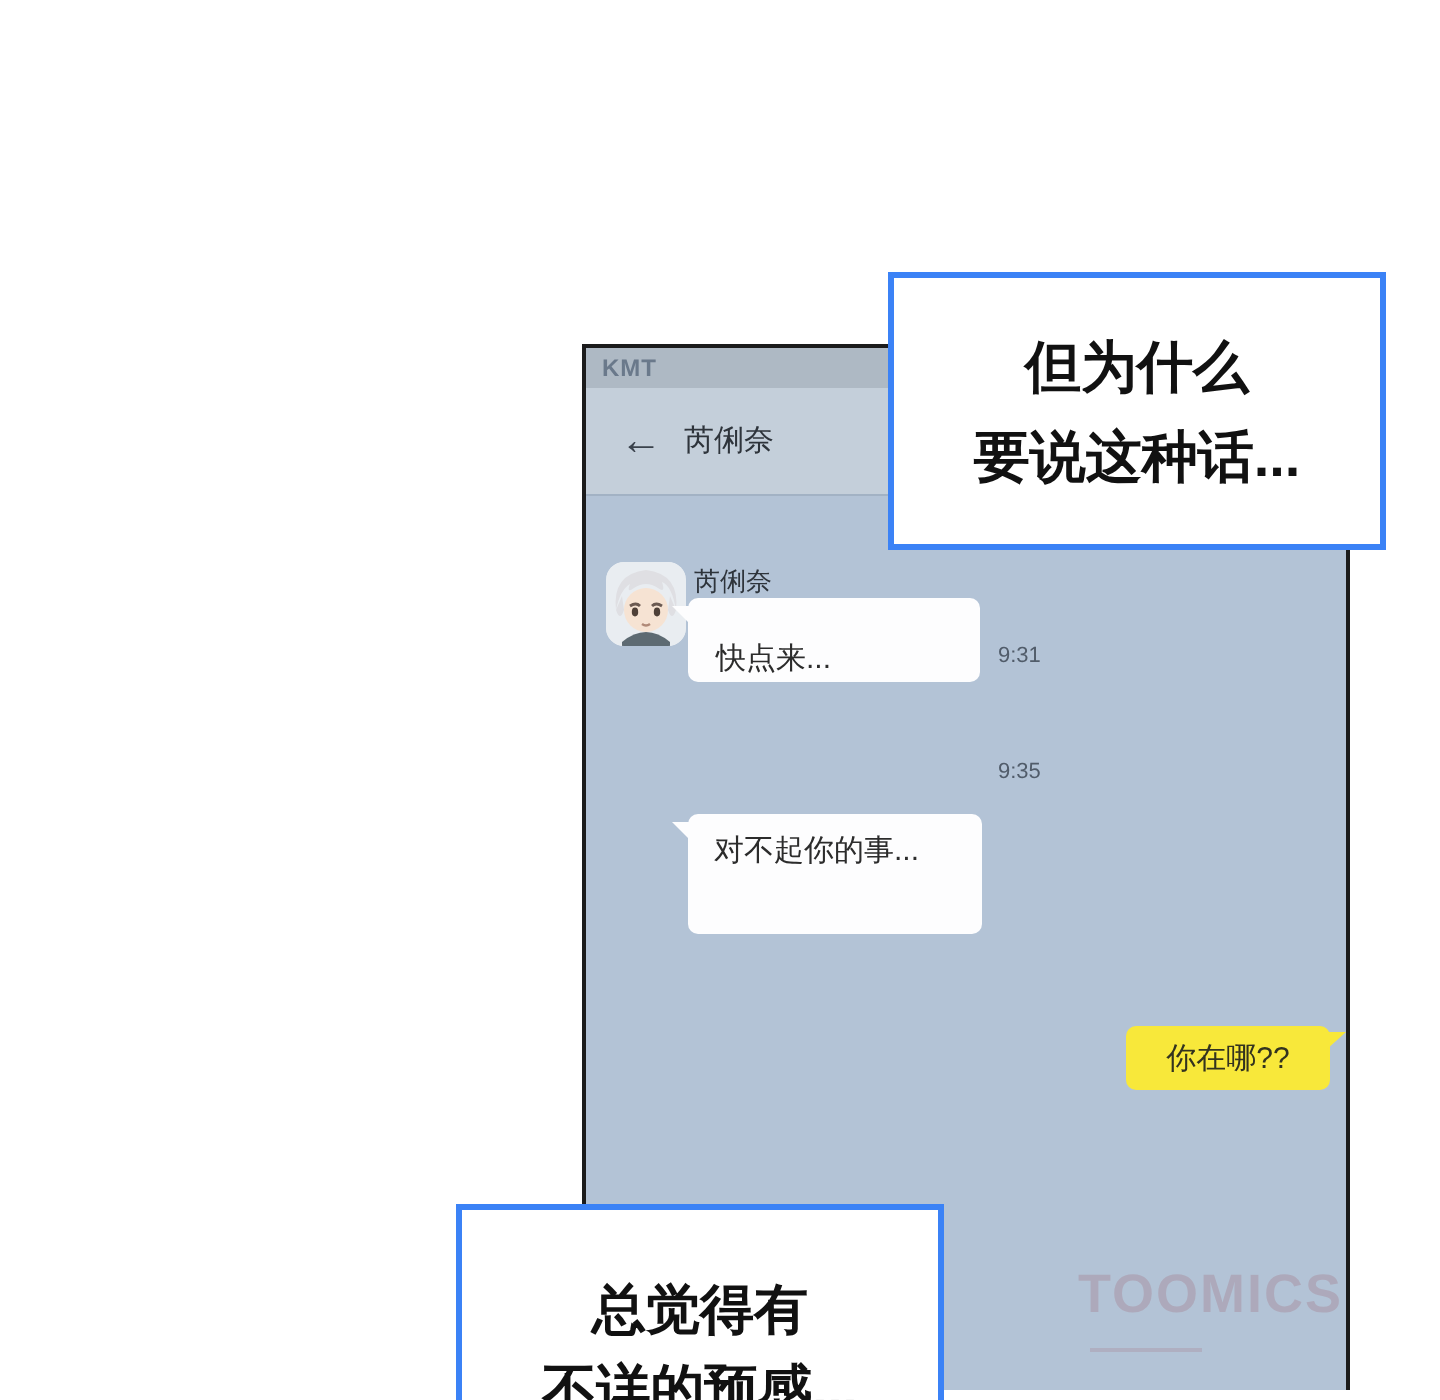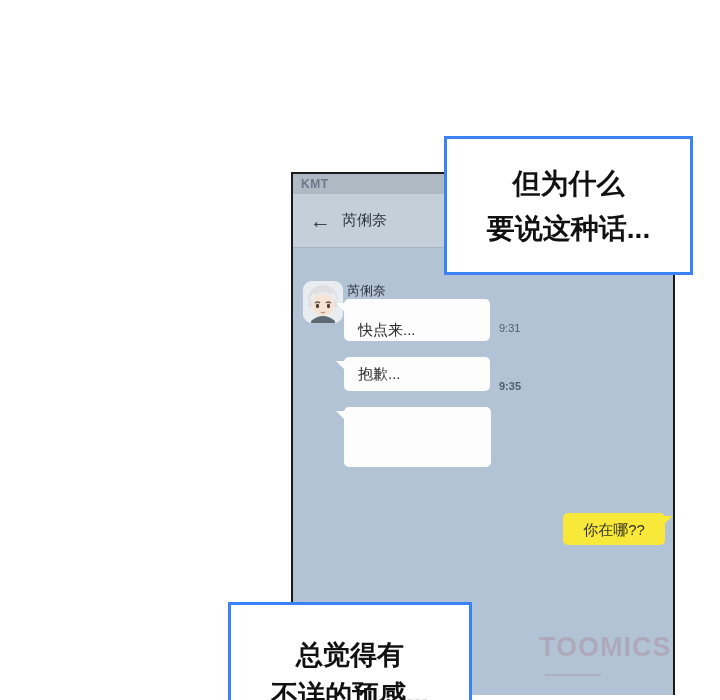--- a/index.html
+++ b/index.html
@@ -28,21 +28,21 @@
   .bubble.left::before { left:-8px; top:4px; border-right:9px solid #fdfdfe; border-bottom:9px solid transparent; }
   .b1 { left:51px; top:51px; width:146px; height:34px; padding:21px 14px; }
   .b2 { left:51px; top:109px; width:146px; height:34px; padding:7px 14px; }
   .b3 { left:51px; top:159px; width:147px; height:60px; padding:8px 13px; line-height:22px; }
   .bubble.yellow { left:auto; right:8px; top:265px; width:102px; height:32px; padding:7px 0;
                    background:#f8e83a; color:#33331f; text-align:center; }
   .bubble.yellow::before { right:-8px; left:auto; top:3px; border-left:10px solid #f8e83a; border-bottom:9px solid transparent; }
 
   .time { position:absolute; font-size:11px; color:#515c6a; }
   .t1 { left:206px; top:74px; }
-  .t2 { left:206px; top:132px;font-weight:bold; }
+  .t2 { left:206px; top:132px; }
 
   .watermark { position:absolute; left:246px; top:384px; font-size:27px; font-weight:bold;
                letter-spacing:1px; color:#a37583; opacity:0.32; }
   .watermark-line { position:absolute; left:252px; top:426px; width:56px; height:2px;
                     background:#a37583; opacity:0.25; }
 
   
   .speech { position:absolute; background:#ffffff; border:3px solid #3b82f6; z-index:5;
             display:flex; flex-direction:column; justify-content:center; align-items:center;
             text-align:center; color:#111111; font-weight:bold; }
@@ -83,26 +83,24 @@
           <path d="M18 31 Q20 32.5 22 31" stroke="#b08a78" stroke-width="1.2" fill="none"></path>
         </svg>
       </div>
       <div class="sender-name">芮俐奈</div>
 
       <div class="bubble left b1">
         <span>快点来...</span>
       </div>
       <div class="time t1">9:31</div>
 
-      <div class="bubble left b2">
-        <span>抱歉...</span>
-      </div>
       <div class="time t2">9:35</div>
 
       <div class="bubble left b3">
+        <div>对不起你的事...</div>
       </div>
 
       <div class="bubble yellow">
         <span>你在哪??</span>
       </div>
 
       <div class="watermark">TOOMICS</div>
       <div class="watermark-line"></div>
     </div>
   </div>

